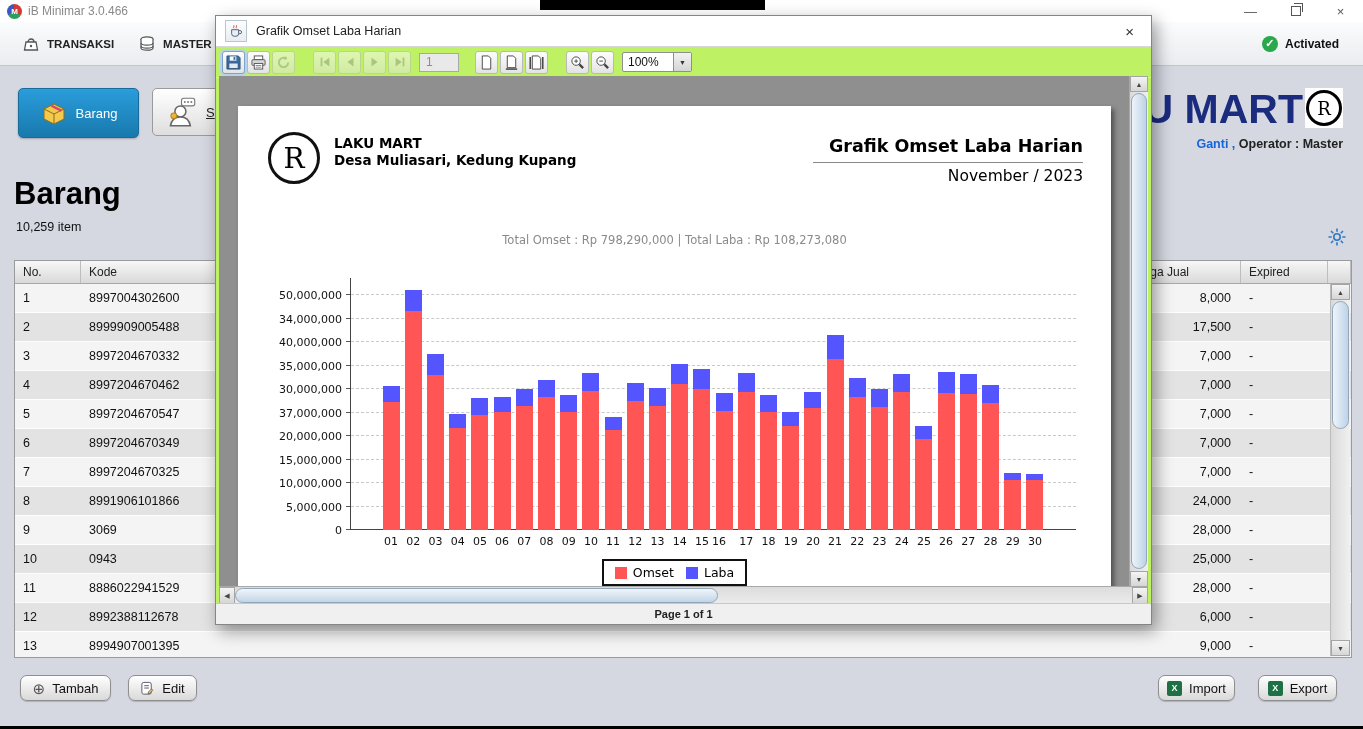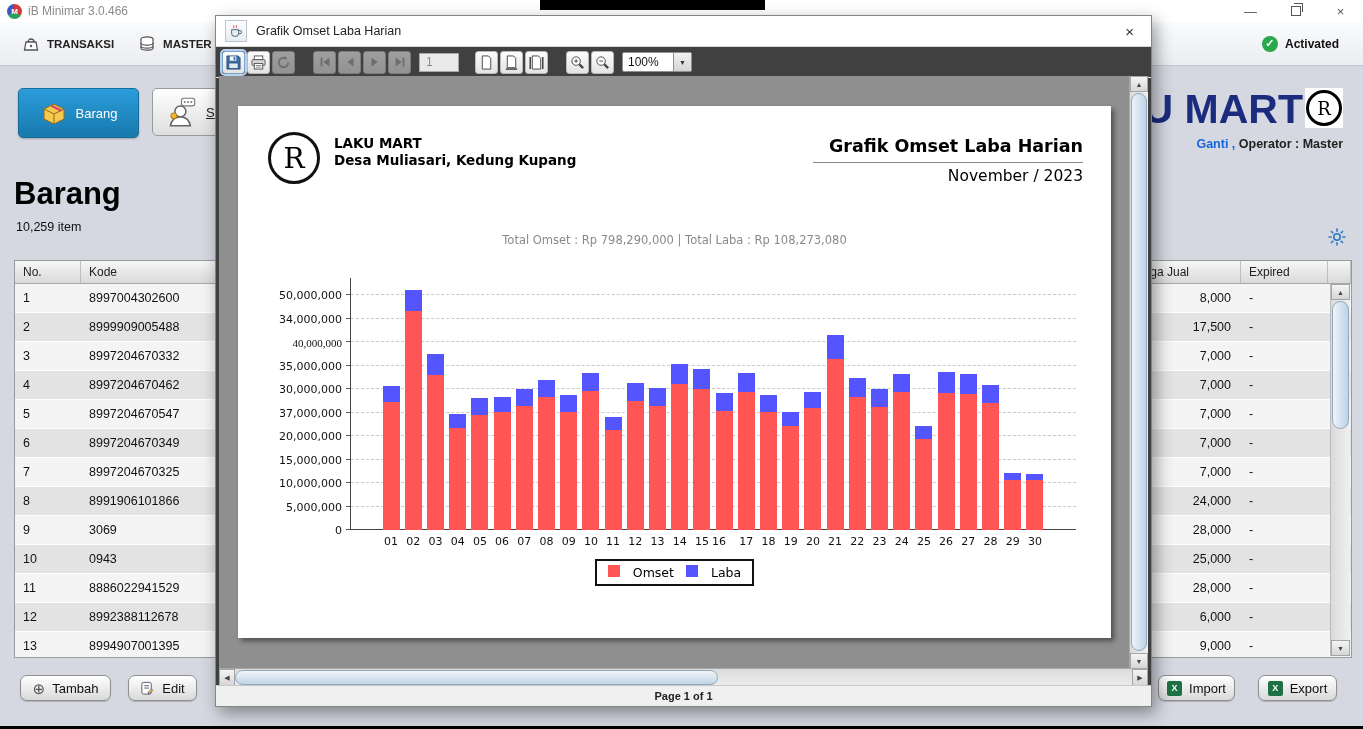--- a/index.html
+++ b/index.html
@@ -50,21 +50,21 @@
 
   
   .btn{position:absolute;top:675px;height:26px;border:1px solid #8f8f8f;border-radius:7px;background:linear-gradient(#ffffff,#d9d9d9);display:flex;align-items:center;justify-content:center;gap:7px;font-size:13px;color:#111;box-shadow:0 1px 1px rgba(0,0,0,.18);box-sizing:border-box}
   .plus-ico{font-size:15px;color:#555;line-height:1}
   .xl-ico{width:15px;height:15px;background:#1e7145;border-radius:2px;color:#fff;font-weight:bold;font-size:9px;display:flex;align-items:center;justify-content:center}
 
   .blackbar-top{position:absolute;left:540px;top:0;width:225px;height:10px;background:#000;z-index:40}
   .blackbar-bottom{position:absolute;left:0;right:0;bottom:0;height:3px;background:#000;z-index:40}
 
   
-  .dialog{position:absolute;left:215px;top:15px;width:937px;height:692px;background:#404040;border:1px solid #858585;box-shadow:4px 6px 16px rgba(0,0,0,.4);z-index:10;box-sizing:border-box}
+  .dialog{position:absolute;left:215px;top:15px;width:937px;height:610px;background:#bef264;border:1px solid #858585;box-shadow:4px 6px 16px rgba(0,0,0,.4);z-index:10;box-sizing:border-box}
   .dlg-title{height:30px;background:#fff;border-bottom:1px solid #d8d8d8;display:flex;align-items:center;padding:0 9px;gap:9px}
   .dlg-title-ico{width:20px;height:20px;border:1px solid #b9c6d2;background:linear-gradient(#fdfdfd,#e7edf3);display:flex;align-items:center;justify-content:center}
   .dlg-title-text{font-size:12.5px;color:#222}
   .dlg-close{margin-left:auto;font-size:15px;color:#333;padding:2px 8px}
   .dlg-toolbar{height:30px;display:flex;align-items:center;padding-left:6px;border-bottom:1px solid #e2e2e2}
   .tbtn{width:23px;height:23px;border:1px solid #b9b9b9;border-radius:3px;background:linear-gradient(#fdfdfd,#e3e3e3);display:flex;align-items:center;justify-content:center;margin-right:2px;box-sizing:border-box}
   .tbtn.sel{box-shadow:0 0 0 2px #b9d2ea;border-color:#7ba3cc}
   .tbtn.dis{opacity:.5}
   .gap16{margin-left:16px}.gap6{margin-left:6px}
   .pgfield{width:40px;height:19px;background:#e9e9e9;border:1px solid #a8a8a8;color:#8d8d8d;font-size:12px;display:flex;align-items:center;padding-left:6px;box-sizing:border-box}
@@ -95,21 +95,21 @@
   .axis-b{position:absolute;left:0;right:0;bottom:0;height:1px;background:#444}
   .gl{position:absolute;left:1px;right:0;border-top:1px dashed #c9c9c9}
   .tick{position:absolute;left:-4px;width:4px;height:1px;background:#555}
   .barseg{position:absolute;width:17px}
   .ylabels{position:absolute;left:0;top:172px;width:104px;height:252px;font-size:11px;color:#111}
   .yl{position:absolute;right:0;white-space:nowrap}
   .xlabels{position:absolute;left:112px;top:429px;width:726px;height:14px;font-size:11px;color:#111}
   .xl2{position:absolute;width:24px;text-align:center}
   .legend-row{position:absolute;left:0;right:0;top:453px;display:flex;justify-content:center}
   .legend{display:inline-flex;align-items:center;gap:12px;border:2px solid #111;background:#fff;padding:4px 11px;font-size:12.5px}
-  .litem{display:inline-flex;gap:13px}
+  .litem{display:inline-flex;align-items:center;gap:6px}
   .sq{width:12px;height:12px;display:inline-block}
 </style>
 </head>
 <body>
 
 <div id="app">
 
   <div class="titlebar">
     <div class="app-ico">M</div>
     <span class="wtitle">iB Minimar 3.0.466</span>
@@ -436,21 +436,21 @@
 
         <div class="ylabels" id="ylabels">
             <div class="yl" style="bottom: -7px;">0</div>
             <div class="yl" style="bottom: 16.5px;">5,000,000</div>
             <div class="yl" style="bottom: 40px;">10,000,000</div>
             <div class="yl" style="bottom: 63.5px;">15,000,000</div>
             <div class="yl" style="bottom: 87px;">20,000,000</div>
             <div class="yl" style="bottom: 110.5px;">37,000,000</div>
             <div class="yl" style="bottom: 134px;">30,000,000</div>
             <div class="yl" style="bottom: 157.5px;">35,000,000</div>
-            <div class="yl" style="bottom: 181px; font-family: Liberation Serif, serif;">40,000,000</div>
+            <div class="yl" style="bottom: 181px;">40,000,000</div>
             <div class="yl" style="bottom: 204.5px;">34,000,000</div>
             <div class="yl" style="bottom: 228px;">50,000,000</div>
           </div>
         <div class="plot" id="plot">
           <div class="axis-l"></div>
           <div class="axis-b"></div>
         <div class="tick" style="bottom: 0px;"></div>
             <div class="gl" style="bottom: 23.5px;"></div>
             <div class="tick" style="bottom: 23.5px;"></div>
             <div class="gl" style="bottom: 47px;"></div>

